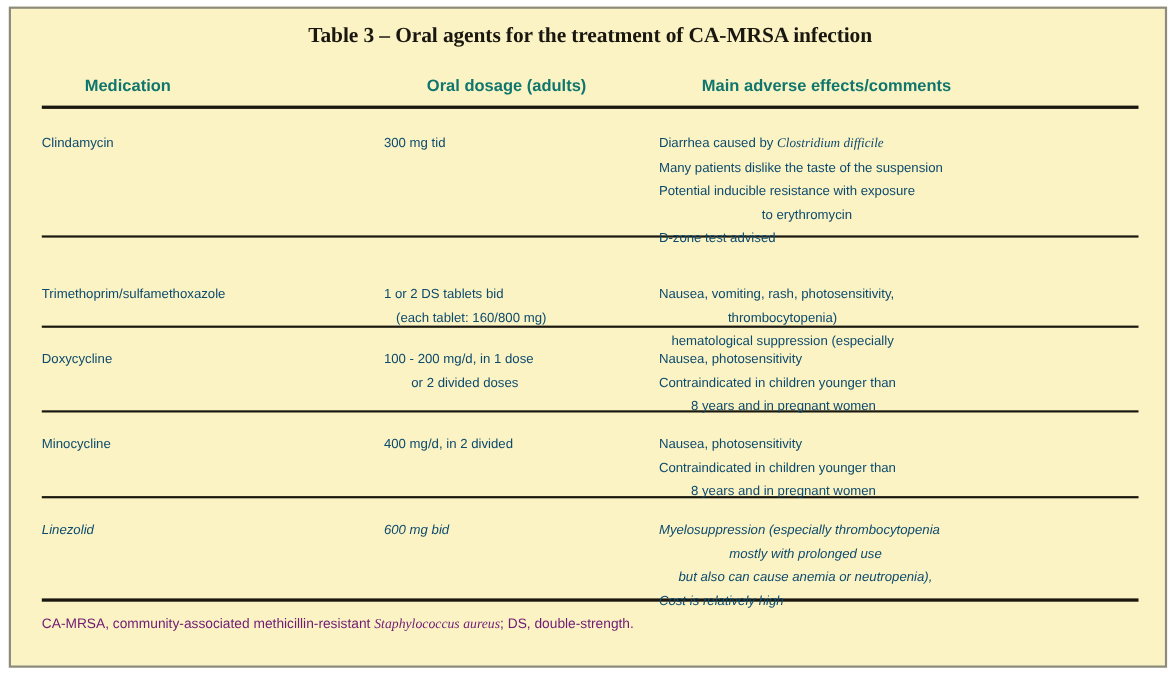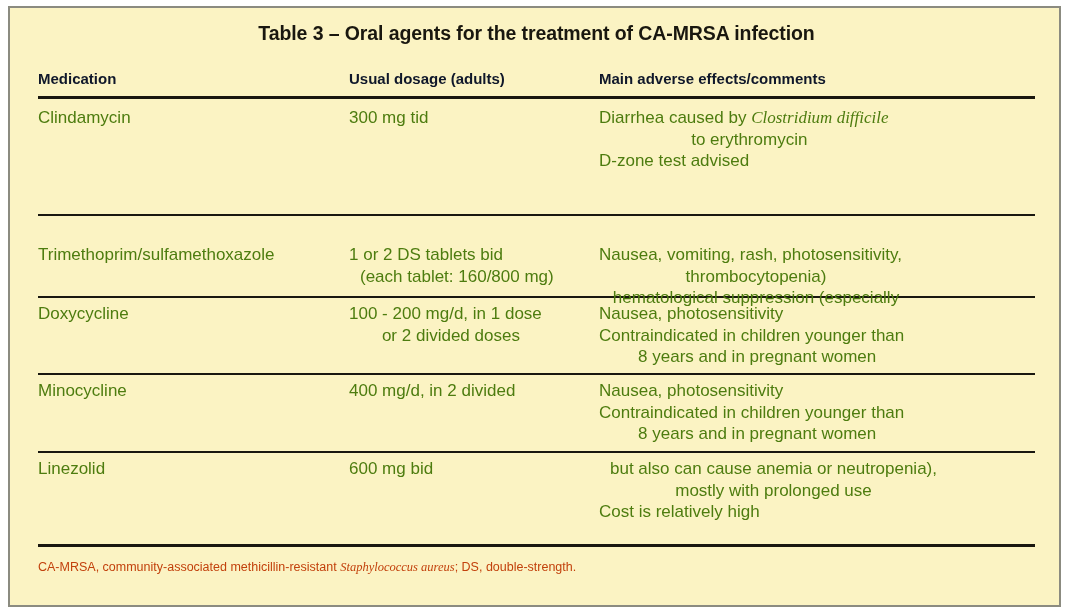--- a/index.html
+++ b/index.html
@@ -37,108 +37,113 @@
   #table-title {
     position: absolute;
     left: 0;
     top: 14px;
     width: 997px;
     text-align: center;
     font-size: 19.5px;
     font-weight: bold;
     color: #19170f;
     letter-spacing: -0.1px;
+    font-family: Liberation Serif, serif;
   }
 
   
   .rule {
     position: absolute;
     left: 0;
     width: 997px;
     background: #19170f;
   }
   .rule-thick { height: 3px; }
   .rule-thin  { height: 1.6px; }
 
   
   .col-head {
     position: absolute;
     font-size: 15px;
     font-weight: bold;
-    color: #0f172a;
+    color: #0f766e;
     white-space: nowrap;
+    margin-left: 39px;
   }
   #head-medication { left: 0px;   top: 62px; }
   #head-dosage     { left: 311px; top: 62px; }
   #head-effects    { left: 561px; top: 62px; }
 
   
   .row {
     position: absolute;
     left: 0;
     width: 997px;
   }
   .cell {
     position: absolute;
-    font-size: 17px;
-    color: #4d7c0f;
+    font-size: 12px;
+    color: #0c4a6e;
     line-height: 21.5px;
+    margin-top: 13px;
   }
   .cell-med     { left: 0px; top: 0px; white-space: nowrap; }
   .cell-dose    { left: 311px; top: 0px; }
   .cell-effects { left: 561px; top: 0px; }
 
   .line {
     display: block;
     white-space: nowrap;
   }
   .line.indent { padding-left: 11px; text-align: center; }
 
   .ital { font-style: italic; font-family: Liberation Serif, serif; }
 
   
   #footnote {
     position: absolute;
     left: 0;
     top: 551px;
     width: 997px;
     font-size: 12.5px;
-    color: #c2410c;
+    color: #701a75;
     line-height: 16px;
     white-space: nowrap;
   }
 </style>
 </head>
 <body>
 
 <div id="table-figure">
   <div class="inner">
 
     <div id="table-title">Table 3 – Oral agents for the treatment of CA-MRSA infection</div>
 
     <div class="col-head" id="head-medication">Medication</div>
-    <div class="col-head" id="head-dosage">Usual dosage (adults)</div>
+    <div class="col-head" id="head-dosage">Oral dosage (adults)</div>
     <div class="col-head" id="head-effects">Main adverse effects/comments</div>
 
     <div id="rules-container">
         <div class="rule rule-thick" style="top: 88px;"></div>
         <div class="rule rule-thin" style="top: 206px;"></div>
         <div class="rule rule-thin" style="top: 288px;"></div>
         <div class="rule rule-thin" style="top: 365px;"></div>
         <div class="rule rule-thin" style="top: 443px;"></div>
         <div class="rule rule-thick" style="top: 536px;"></div>
       </div>
     <div id="rows-container">
         <div class="row" style="top: 99px; height: 104px;">
           <div class="cell cell-med">Clindamycin</div>
           <div class="cell cell-dose">
             <span class="line">300 mg tid</span>
           </div>
           <div class="cell cell-effects">
             <span class="line">Diarrhea caused by <i class="ital">Clostridium difficile</i></span>
+            <span class="line">Many patients dislike the taste of the suspension</span>
+            <span class="line">Potential inducible resistance with exposure</span>
             <span class="line indent">to erythromycin</span>
             <span class="line">D-zone test advised</span>
           </div>
         </div>
         <div class="row" style="top: 236px; height: 68px;">
           <div class="cell cell-med">Trimethoprim/sulfamethoxazole</div>
           <div class="cell cell-dose">
             <span class="line">1 or 2 DS tablets bid</span>
             <span class="line indent">(each tablet: 160/800 mg)</span>
           </div>
@@ -164,28 +169,29 @@
           <div class="cell cell-med">Minocycline</div>
           <div class="cell cell-dose">
             <span class="line">400 mg/d, in 2 divided</span>
           </div>
           <div class="cell cell-effects">
             <span class="line">Nausea, photosensitivity</span>
             <span class="line">Contraindicated in children younger than</span>
             <span class="line indent">8 years and in pregnant women</span>
           </div>
         </div>
-        <div class="row" style="top: 450px; height: 88px;">
+        <div class="row" style="top: 450px; height: 88px; font-style: italic;">
           <div class="cell cell-med">Linezolid</div>
           <div class="cell cell-dose">
             <span class="line">600 mg bid</span>
           </div>
           <div class="cell cell-effects">
+            <span class="line">Myelosuppression (especially thrombocytopenia</span>
+            <span class="line indent">mostly with prolonged use</span>
             <span class="line indent">but also can cause anemia or neutropenia),</span>
-            <span class="line indent">mostly with prolonged use</span>
             <span class="line">Cost is relatively high</span>
           </div>
         </div>
       </div>
 
     <div id="footnote">CA-MRSA, community-associated methicillin-resistant <i class="ital">Staphylococcus aureus</i>; DS, double-strength.</div>
 
   </div>
 </div>
 

